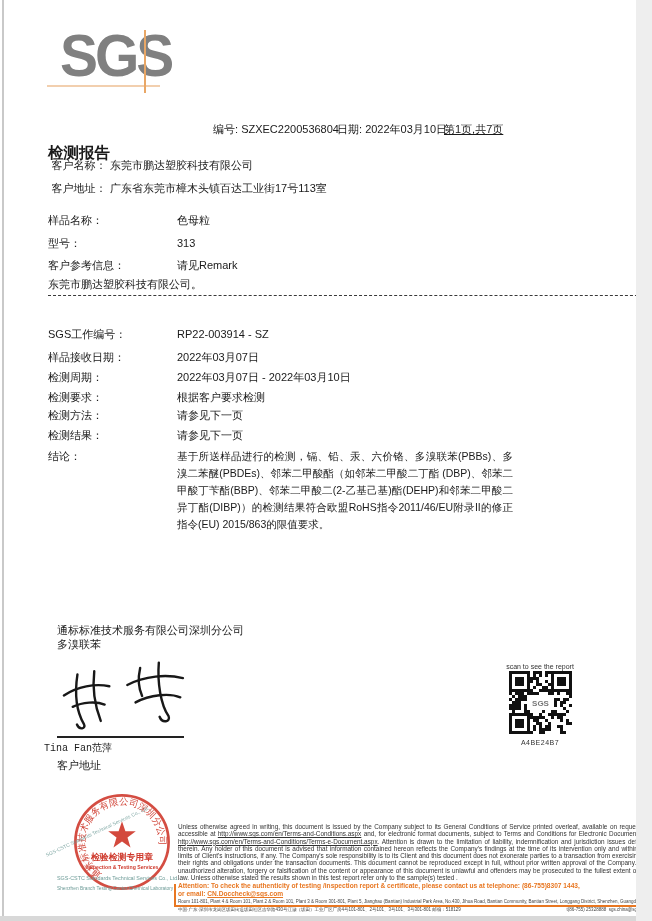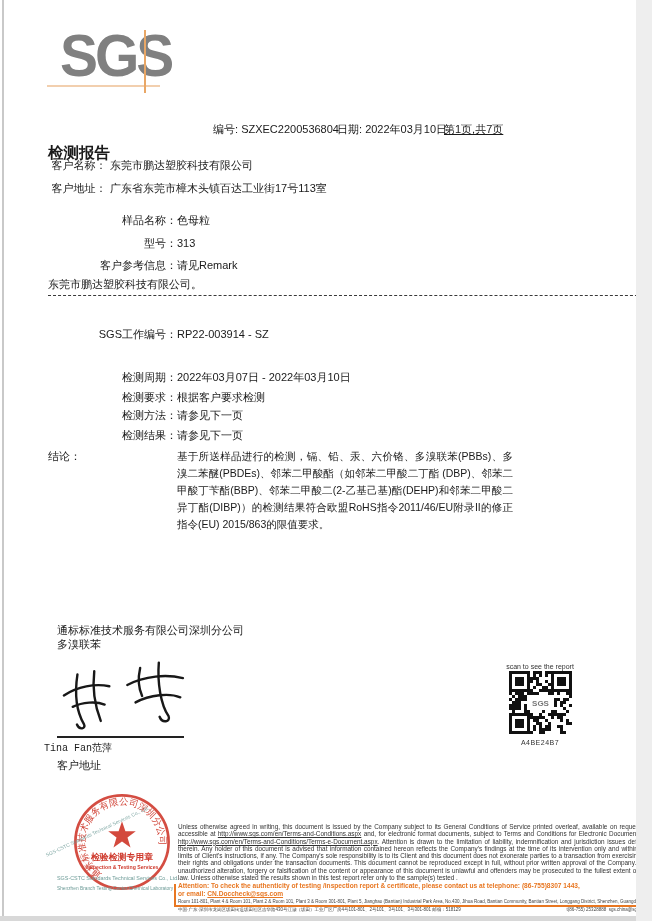--- a/index.html
+++ b/index.html
@@ -18,21 +18,21 @@
   .title-row{top:122px;left:0;width:652px;height:22px;font-size:11px;}
   .report-title{position:absolute;left:48px;top:-2px;font-size:15.5px;font-weight:bold;margin-top:23px;}
   .pos-no{position:absolute;left:185px;margin-left:28px;}
   .pos-date{position:absolute;left:337px;}
   .pos-page{position:absolute;left:444px;text-decoration:underline;}
 
   
   .row{position:absolute;left:48px;font-size:11px;white-space:nowrap;}
   .row .l{display:inline-block;}
   .w1 .l{width:62px;text-align:center;}
-  .w2 .l{width:129px;text-align:right;}
+  .w2 .l{width:129px;}
   .dashed{left:48px;top:295px;width:600px;border-top:1.5px dashed #3a3a3a;}
   .conclusion{left:177px;top:448px;width:336px;font-size:10.5px;line-height:17px;
               text-align:justify;white-space:normal;}
 
   
   .sig-company{left:57px;top:623px;font-size:11px;line-height:14px;}
   .sig-line{left:57px;top:736px;width:127px;height:1.5px;background:#222;}
   .sig-name{left:44px;top:741px;font-size:10px;font-family:Liberation Mono, monospace;}
   .sig-role{left:57px;top:758px;font-size:11px;}
   .sig-svg{left:52px;top:655px;}
@@ -96,20 +96,23 @@
     <span class="l">客户参考信息：</span><span>请见Remark</span>
   </div>
   <div class="row" style="top:277px">
     <span>东莞市鹏达塑胶科技有限公司。</span>
   </div>
 
   <div class="abs dashed"></div>
 
   <div class="row w2" style="top:327px">
     <span class="l">SGS工作编号：</span><span>RP22-003914 - SZ</span>
+  </div>
+  <div class="row w2" style="top:350px">
+    <span class="l">样品接收日期：</span><span>2022年03月07日</span>
   </div>
   <div class="row w2" style="top:370px">
     <span class="l">检测周期：</span><span>2022年03月07日 - 2022年03月10日</span>
   </div>
   <div class="row w2" style="top:390px">
     <span class="l">检测要求：</span><span>根据客户要求检测</span>
   </div>
   <div class="row w2" style="top:428px">
     <span class="l">检测结果：</span><span>请参见下一页</span>
   </div>

